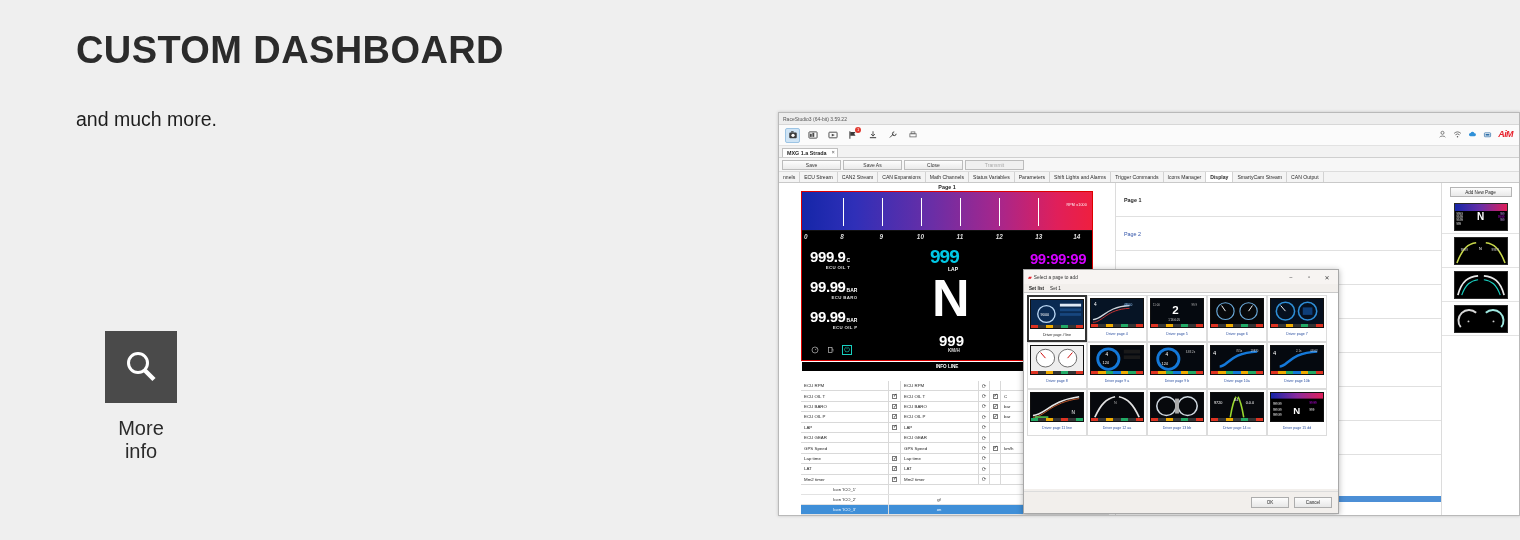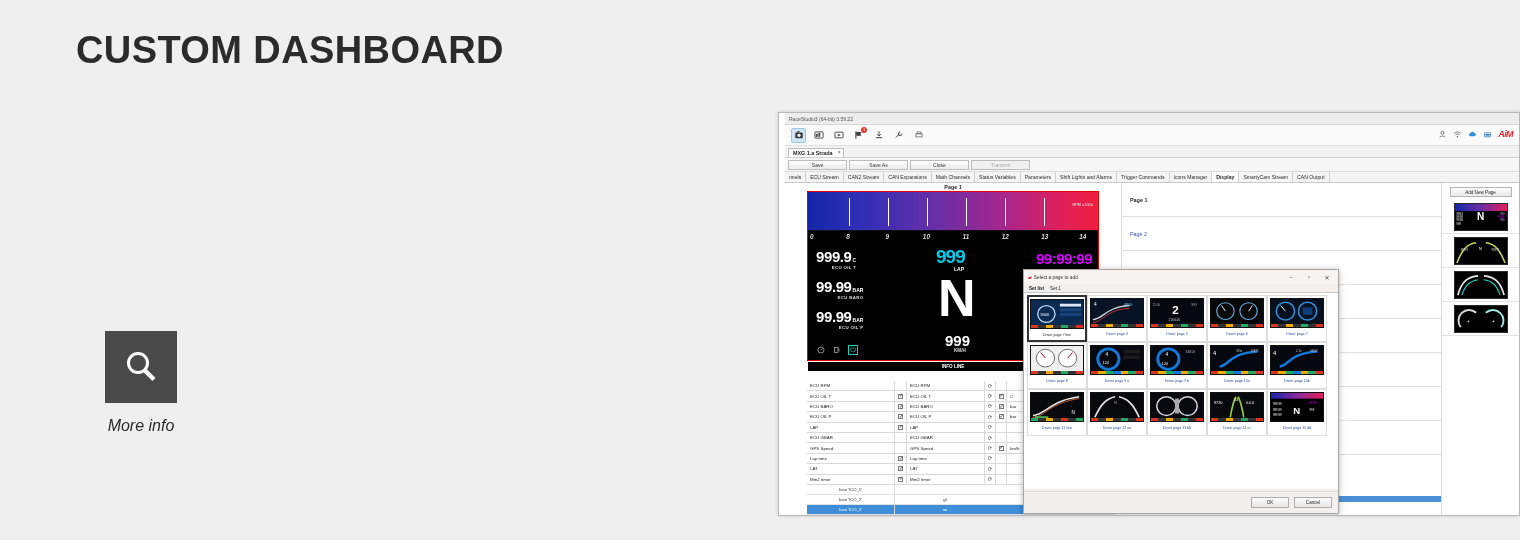--- a/index.html
+++ b/index.html
@@ -19,28 +19,28 @@
     letter-spacing:0.4px; margin:0; padding-top:30px; line-height:1.1;
   }
   #body-copy { margin-top:32px; font-size:19.5px; color:#1d1d1d; line-height:1.62; }
   #body-copy p { margin:0; }
 
   #more-info-block { position:absolute; left:29px; top:331px; width:200px; }
   #more-info-button {
     width:72px; height:72px; background:#4a4a4a;
     display:flex; align-items:center; justify-content:center; cursor:pointer;
   }
-  #more-info-label { margin-top:14px; font-size:16px; color:#2b2b2b; text-align:center; width:72px;font-style:italic; }
+  #more-info-label { margin-top:14px; font-size:20px; color:#2b2b2b; text-align:center; width:72px; }
 
   
   #app-window {
     position:absolute; left:778px; top:112px; width:742px; height:404px;
     background:#ffffff; border:1px solid #b9b9b9; overflow:hidden;
     box-shadow:0 0 3px rgba(0,0,0,.18);
-    font-size:5.6px; color:#1f1f1f;padding-left:6px;
+    font-size:5.6px; color:#1f1f1f;
   }
   #app-titlebar {
     height:12px; background:#ededed; border-bottom:1px solid #d7d7d7;
     display:flex; align-items:center; padding-left:4px;
   }
   #app-title-text { font-size:5px; color:#555; }
 
   #app-toolbar {
     height:21px; background:#fbfbfb; border-bottom:1px solid #e2e2e2;
     display:flex; align-items:center; padding:0 6px; position:relative;
@@ -186,20 +186,21 @@
 
   svg { display:block; }
 </style>
 </head>
 <body>
 
 <div id="left-col">
   <h1 id="page-title">CUSTOM DASHBOARD</h1>
 
   <div id="body-copy">
+    <p>and much more.</p>
   </div>
 
   <div id="more-info-block">
     <div id="more-info-button">
       <span>
         <svg width="40" height="40" viewBox="0 0 40 40">
           <circle cx="17" cy="16" r="9.5" fill="none" stroke="#ffffff" stroke-width="3"></circle>
           <line x1="24" y1="23.5" x2="33" y2="32.5" stroke="#ffffff" stroke-width="4.5" stroke-linecap="butt"></line>
         </svg>
       </span>

